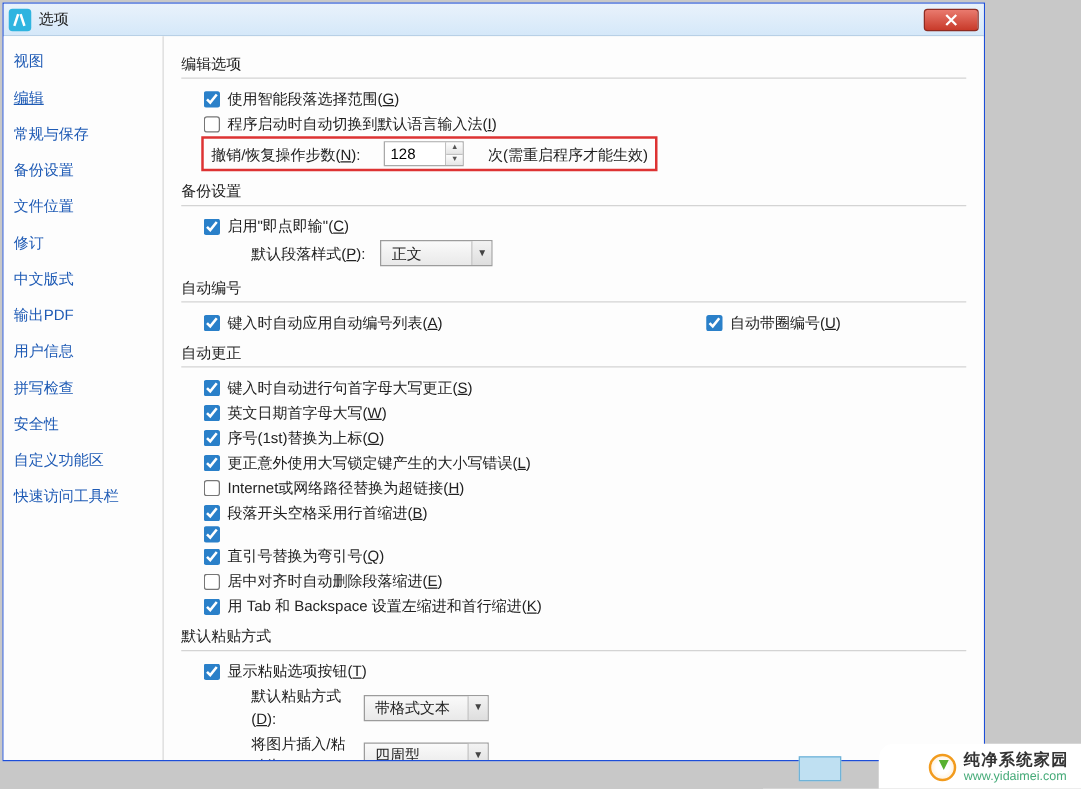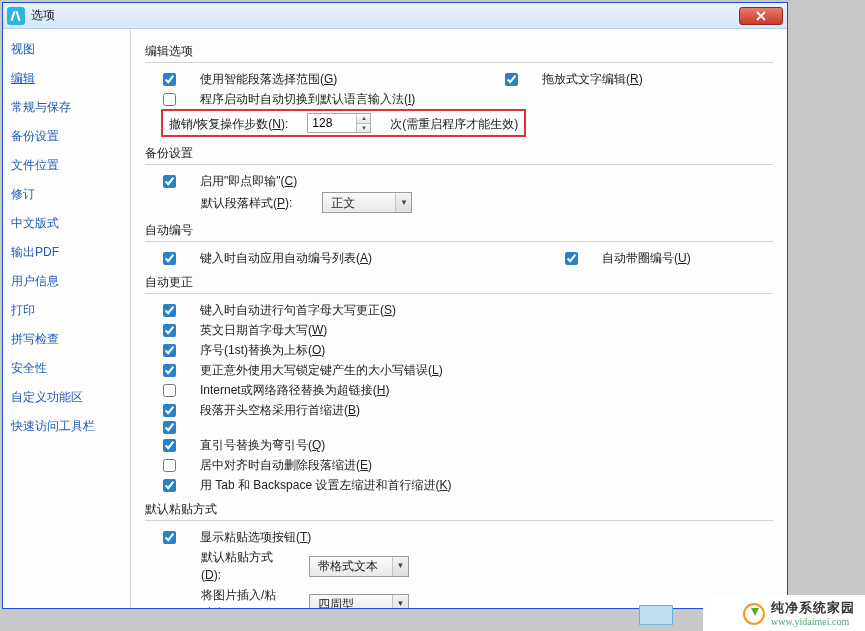--- a/index.html
+++ b/index.html
@@ -88,21 +88,21 @@
     margin: 4px 0 2px 0;
   }
   .hr {
     border: none;
     border-top: 1px solid #d4d4d4;
     margin: 2px 0 6px 0;
   }
   .opt-row {
     display: flex;
     align-items: center;
-    gap: 24px;
+    gap: 6px;
     padding: 1px 0 1px 18px;
     line-height: 18px;
   }
   .opt-row.no-indent { padding-left: 0; }
   .cols { display: flex; }
   .col-l { width: 360px; }
   .col-r { flex: 1; }
   input[type=checkbox] {
     width: 13px; height: 13px;
     accent-color: #2a80c9;
@@ -181,21 +181,21 @@
     content:'';
     position:absolute;
     left:6px; top:3px;
     width:0;height:0;
     border-left:4px solid transparent;
     border-right:4px solid transparent;
     border-top:8px solid #58b030;
   }
   .watermark-text { display:flex; flex-direction:column; line-height:1.15; }
   .watermark-text .line1 { font-size: 13px; font-weight: bold; color:#333; letter-spacing:1px;}
-  .watermark-text .line2 { font-size: 10px; color:#4a7;font-family:Liberation Serif, serif; }
+  .watermark-text .line2 { font-size: 10px; color:#4a7; }
   .blue-rect {
     position: absolute;
     right: 192px; bottom: 6px;
     width: 34px; height: 20px;
     background: #bfe0f2;
     border: 1px solid #6fb3d8;
   }
 </style>
 </head>
 <body>
@@ -215,47 +215,40 @@
     <div class="sidebar">
       <div class="sidebar-item">视图</div>
       <div class="sidebar-item active">编辑</div>
       <div class="sidebar-item">常规与保存</div>
       <div class="sidebar-item">备份设置</div>
       <div class="sidebar-item">文件位置</div>
       <div class="sidebar-item">修订</div>
       <div class="sidebar-item">中文版式</div>
       <div class="sidebar-item">输出PDF</div>
       <div class="sidebar-item">用户信息</div>
-      <div class="sidebar-item">打印</div>
       <div class="sidebar-item">拼写检查</div>
       <div class="sidebar-item">安全性</div>
       <div class="sidebar-item">自定义功能区</div>
       <div class="sidebar-item">快速访问工具栏</div>
     </div>
 
     <div class="content">
 
       
       <div class="group-title">编辑选项</div>
       <hr class="hr">
       <div class="cols">
         <div class="col-l">
           <div class="opt-row">
             <input type="checkbox" checked="" style="">
             <label><span>使用智能段落选择范围(</span><span class="shortcut">G</span><span>)</span></label>
           </div>
           <div class="opt-row">
             <input type="checkbox" style="">
             <label><span>程序启动时自动切换到默认语言输入法(</span><span class="shortcut">I</span><span>)</span></label>
-          </div>
-        </div>
-        <div class="col-r">
-          <div class="opt-row no-indent">
-            <input type="checkbox" checked="" style="">
-            <label><span>拖放式文字编辑(</span><span class="shortcut">R</span><span>)</span></label>
           </div>
         </div>
       </div>
       <div class="highlight-box">
         <label><span>撤销/恢复操作步数(</span><span class="shortcut">N</span><span>):</span></label>
         <div class="spinner">
           <input value="128" style="">
           <div class="arrows">
             <div>▲</div>
             <div>▼</div>

